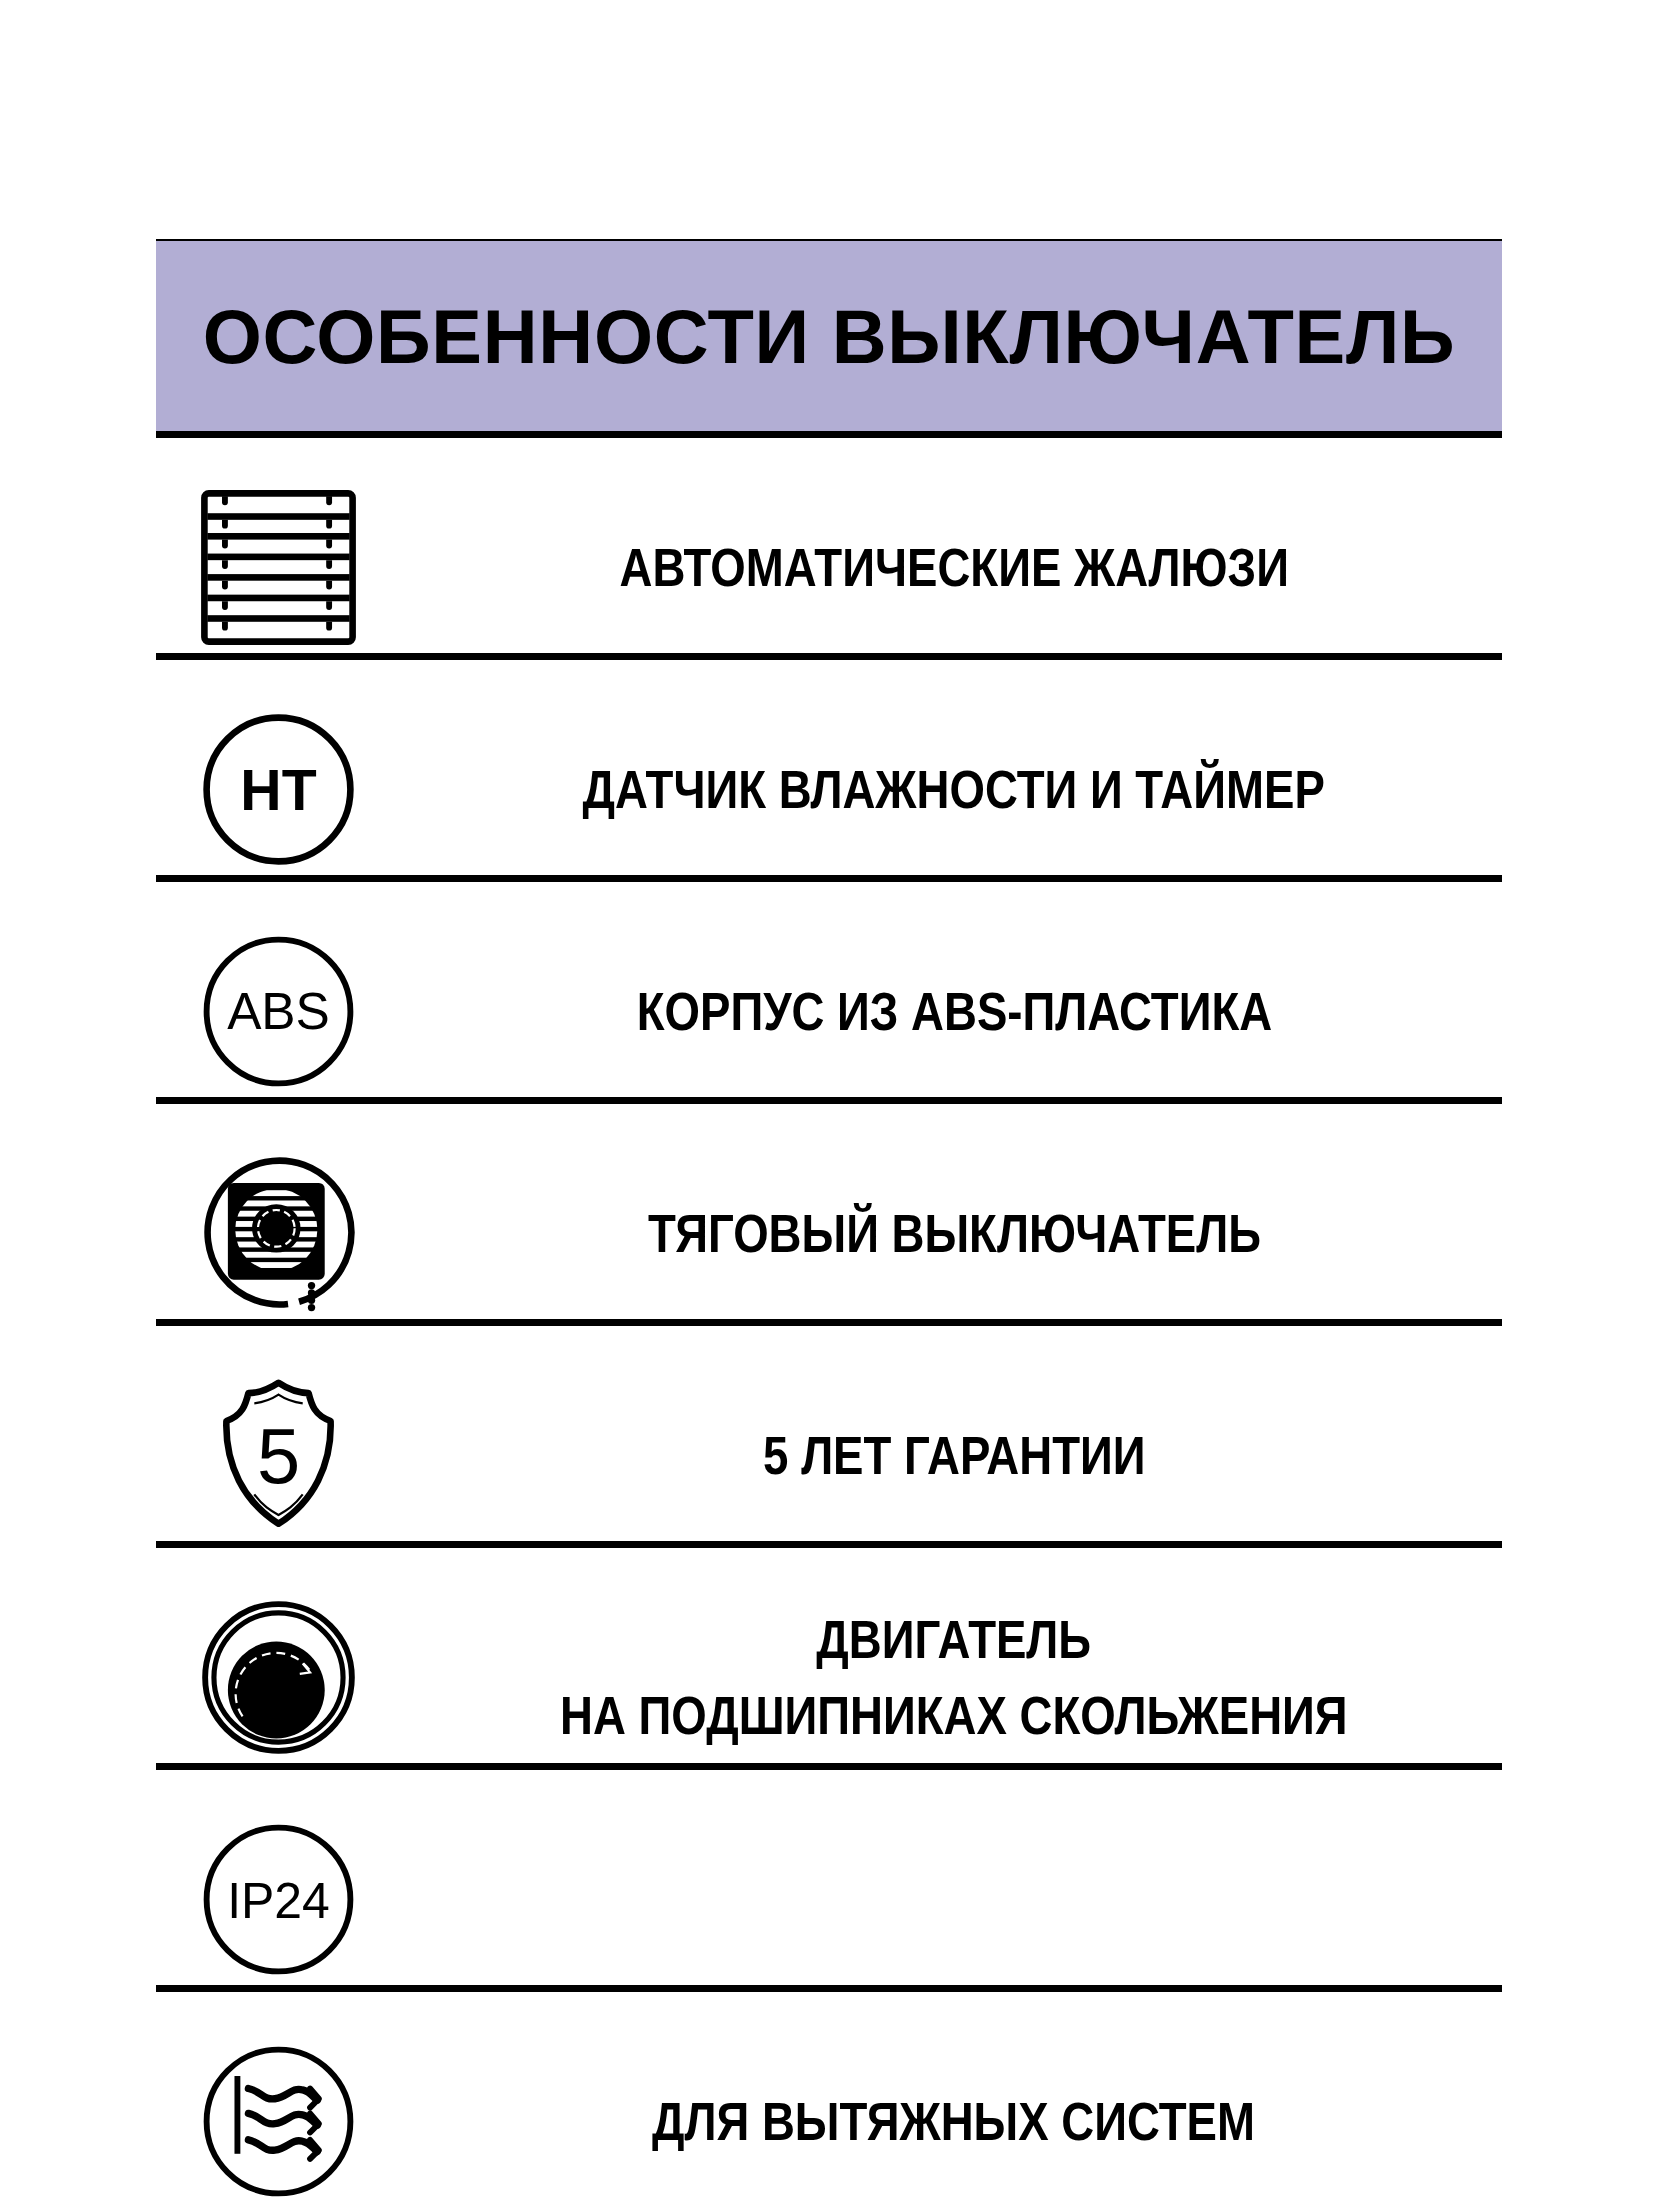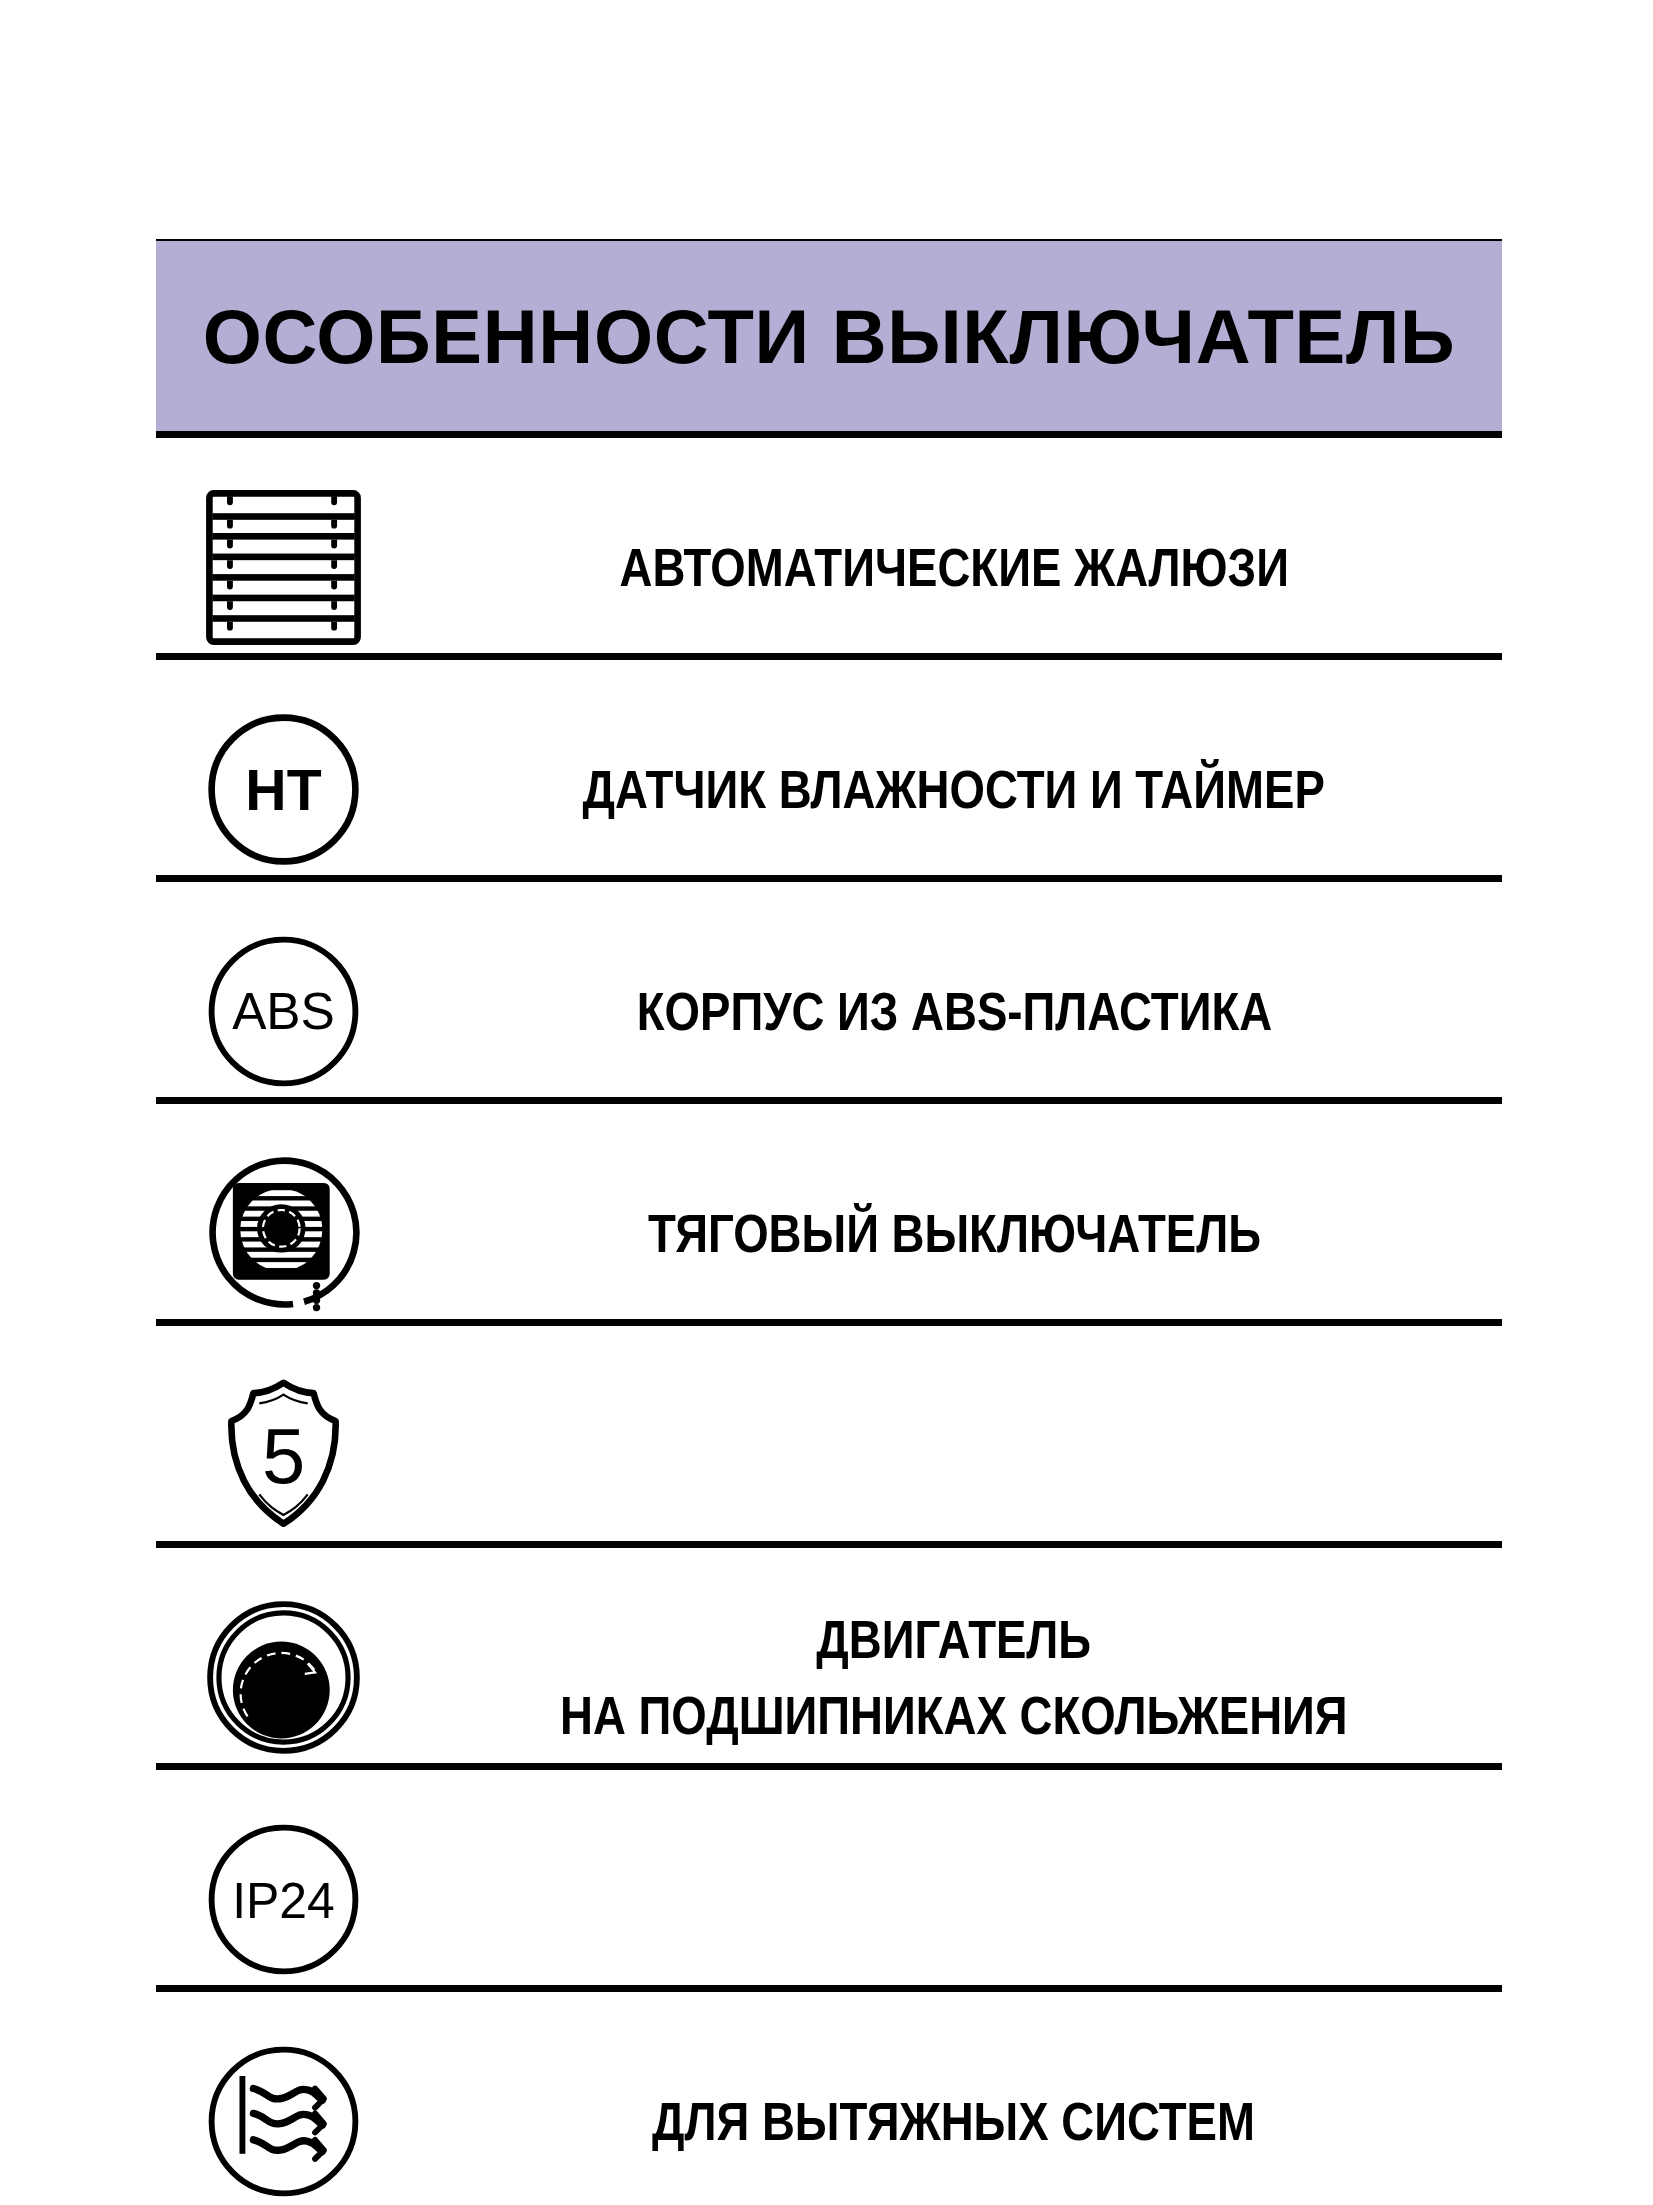--- a/index.html
+++ b/index.html
@@ -5,21 +5,21 @@
   html, body { margin:0; padding:0; background:#ffffff; }
   body { width:1654px; height:2205px; position:relative; overflow:hidden;
          font-family:"Liberation Sans", "DejaVu Sans", sans-serif; color:#000; }
   .table { position:absolute; left:156px; top:239px; width:1346px; }
   .header { height:190px; background:#b2aed4; border-top:2.2px solid #000;
             border-bottom:7.4px solid #000; display:flex; align-items:center; justify-content:center; }
   .header-title { font-weight:bold; font-size:76px; letter-spacing:0.7px; transform:scaleX(1.0);
                   white-space:nowrap; }
   .row { height:171px; border-bottom:7.4px solid #000; position:relative; display:flex; align-items:center;margin-top:44px; }
   .icon-cell { position:absolute; left:44px; top:0; width:166px; height:171px;
-               display:flex; align-items:center; justify-content:center; }
+               display:flex; align-items:center; }
   .icon-cell svg { width:157px; height:157px; }
   .text-cell { position:absolute; left:250px; right:0; top:0; bottom:0;
                display:flex; flex-direction:column; align-items:center; justify-content:center; }
   .feat { font-weight:bold; font-size:53px; line-height:76px; white-space:nowrap;
           transform:scaleX(0.86); transform-origin:center; letter-spacing:0px; }
 </style>
 </head>
 <body>
 
 <div class="table">
@@ -122,20 +122,23 @@
 
   <div class="row">
     <div class="icon-cell">
       <svg viewBox="0 0 214 214">
         <path d="M107 8 C92 18 78 22 66 22 C62 38 58 52 36 60 C34 120 60 170 107 200 C154 170 180 120 178 60 C156 52 152 38 148 22 C136 22 122 18 107 8 Z" fill="none" stroke="#000" stroke-width="9" stroke-linejoin="round"></path>
         <path d="M74 36 C88 34 98 30 107 24 C116 30 126 34 140 36" fill="none" stroke="#000" stroke-width="3"></path>
         <path d="M74 160 C86 176 96 182 107 188 C118 182 128 176 140 160" fill="none" stroke="#000" stroke-width="3"></path>
         <text x="107" y="145" text-anchor="middle" font-family="Liberation Sans, sans-serif" font-size="106">5</text>
       </svg>
     </div>
+    <div class="text-cell">
+      <span class="feat">5 ЛЕТ ГАРАНТИИ</span>
+    </div>
   </div>
 
 
   <div class="row">
     <div class="icon-cell">
       <svg viewBox="0 0 214 214">
         <circle cx="107" cy="107" r="100" fill="none" stroke="#000" stroke-width="8"></circle>
         <circle cx="107" cy="107" r="88" fill="none" stroke="#000" stroke-width="7"></circle>
         <circle cx="104" cy="124" r="66" fill="#000"></circle>
         <path d="M58 160 A52 52 0 0 1 150 98" fill="none" stroke="#fff" stroke-width="3" stroke-dasharray="12 8"></path>

